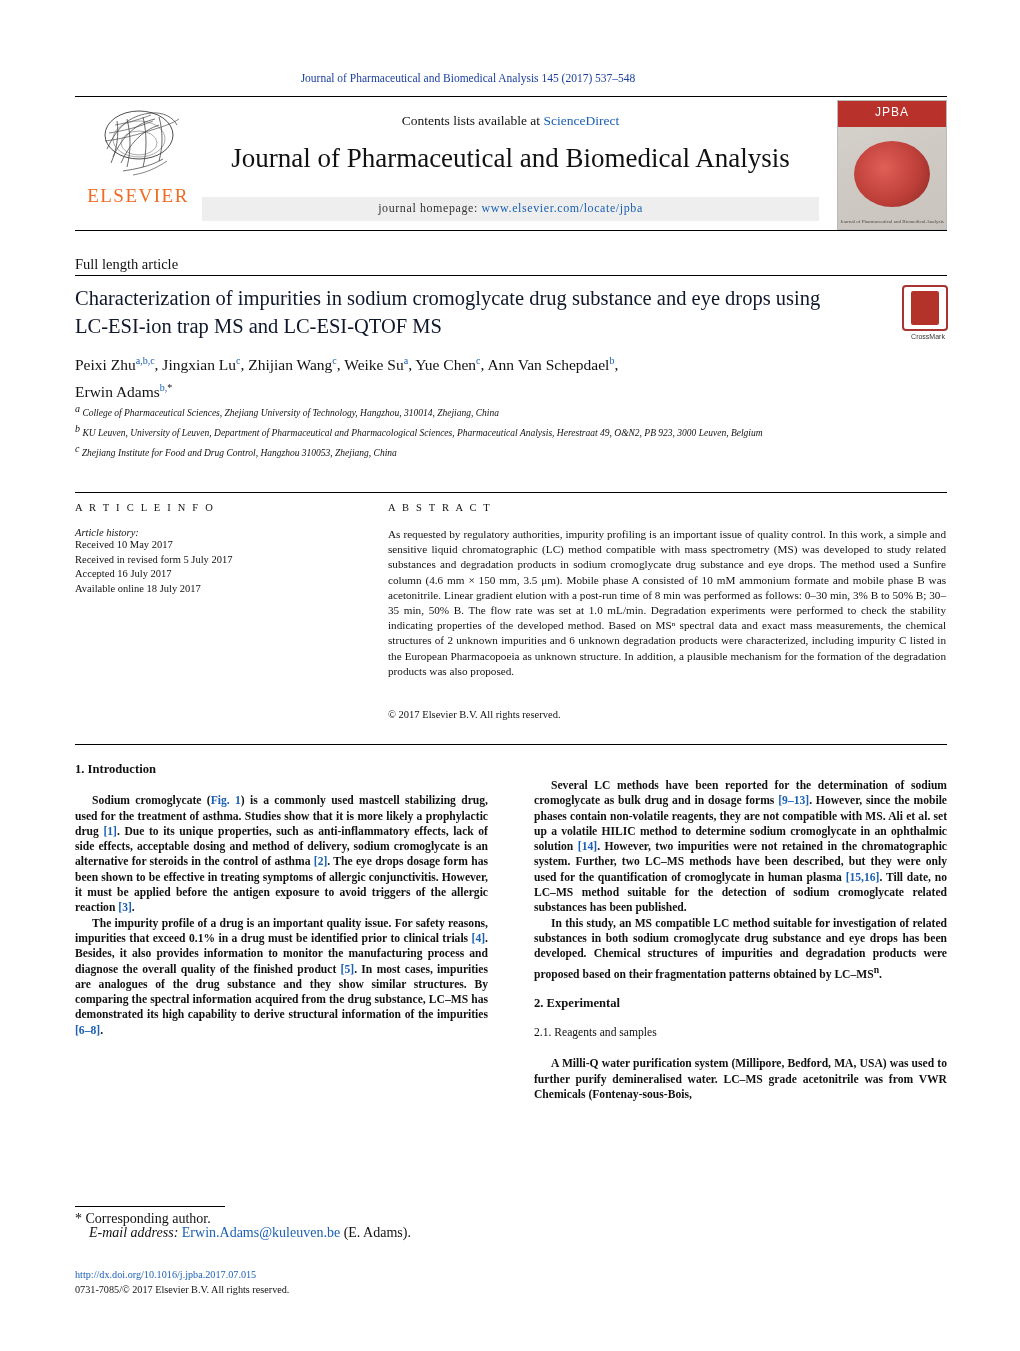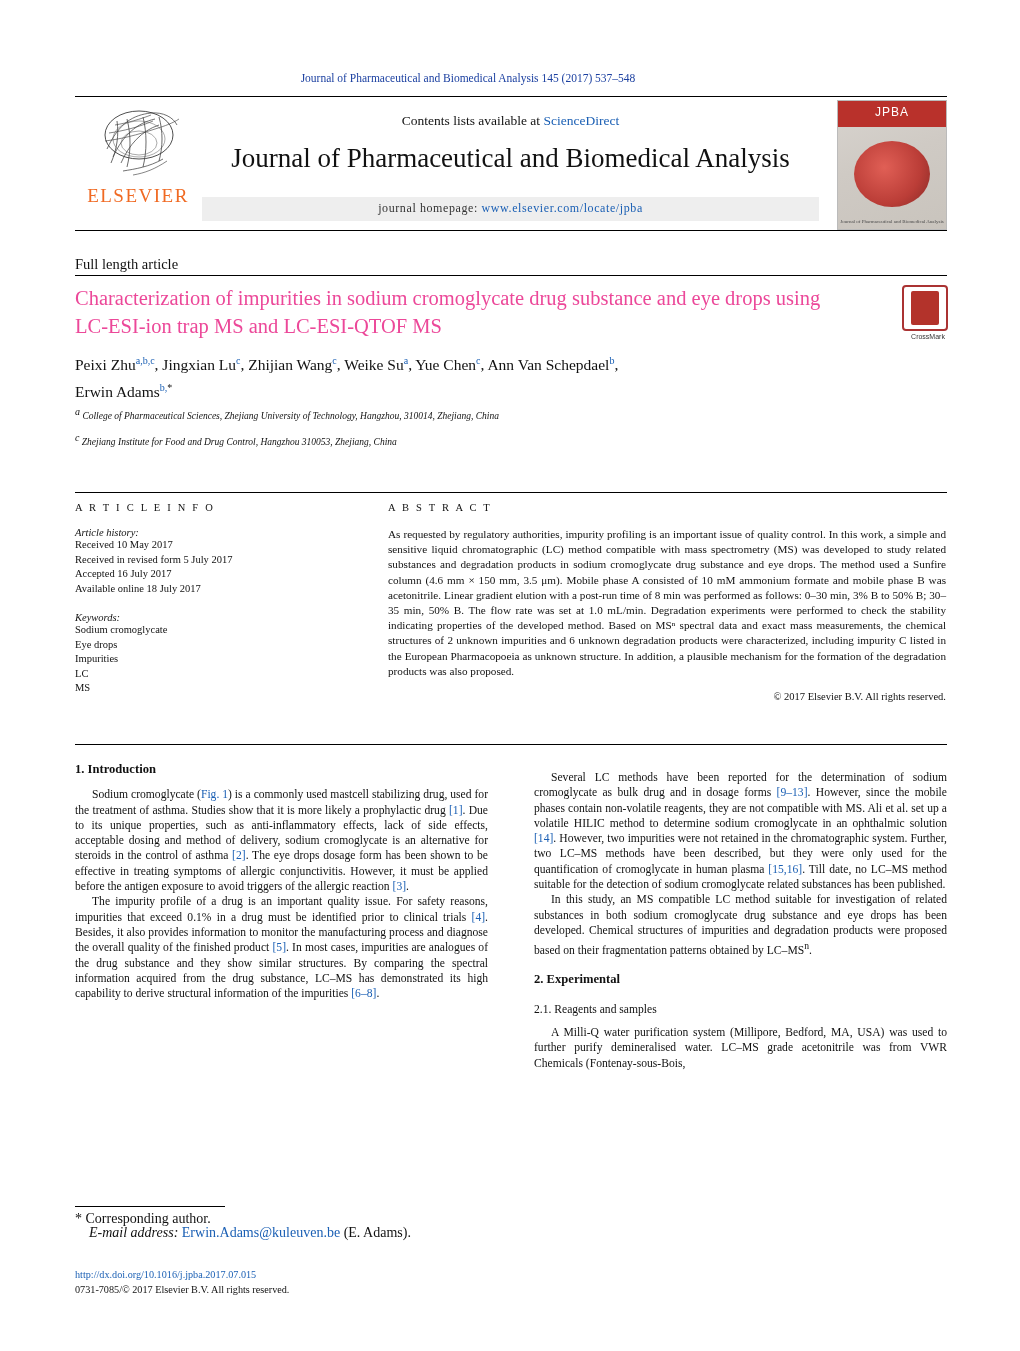--- a/index.html
+++ b/index.html
@@ -144,21 +144,21 @@
     border-top: 1px solid #000;
   }
 
   
   .title {
     position: absolute;
     left: 75px; top: 284px;
     width: 780px;
     font-size: 20.5px;
     line-height: 28px;
-    color: #ec4899;
+    color: #0f172a;
   }
   .crossmark {
     position: absolute;
     right: 66px; top: 285px;
     width: 52px; height: 52px;
   }
   .crossmark .cm-box {
     width: 46px; height: 46px;
     border: 2px solid #a33;
     border-radius: 4px;
@@ -191,21 +191,21 @@
     color: #111;
   }
   .authors sup, .aff sup, .title sup { font-size: 10px; }
   .authors .blue { color: #1a5fb4; }
 
   .aff {
     position: absolute;
     left: 75px; top: 401px;
     width: 820px;
     font-size: 9.5px;
-    line-height: 22px;
+    line-height: 15px;
     font-style: italic;
     color: #111;
   }
 
   
   .band-rule-top {
     position: absolute; left: 75px; top: 492px; width: 872px;
     border-top: 1px solid #000;
   }
   .band-rule-bottom {
@@ -236,22 +236,22 @@
     width: 558px;
     font-size: 11.2px;
     color: #111;
   }
   .abstract-body {
     margin-top: 2px;
     line-height: 15.2px;
     text-align: justify;
   }
   .abstract-copy {
-    margin-top: 12px;
-    text-align: right;
+    margin-top: 30px;
+    text-align: left;
     font-size: 10.5px;
   }
 
   
   .colL {
     position: absolute;
     left: 75px; top: 762px;
     width: 413px;
     font-size: 11.6px;
     line-height: 15.3px;
@@ -272,22 +272,23 @@
     margin: 0 0 10px 0;
     font-weight: bold;
     font-family: "Liberation Serif", serif;
   }
   h3.subsec {
     font-size: 11.6px;
     margin: 14px 0 8px 0;
     font-weight: normal;
   }
   p.para {
-    margin: 8px 0 0 0;
+    margin: 16px 0 0 0;
     text-indent: 17px;
+    font-weight: bold;
   }
   p.para + p.para { margin-top: 0; }
   a.ref, .ref { color: #1a5fb4; text-decoration: none; }
 
   
   .foot-rule {
     position: absolute;
     left: 75px; top: 1206px;
     width: 150px;
     border-top: 1px solid #000;
@@ -376,43 +377,34 @@
     <span>Jingxian Lu<sup class="blue">c</sup></span>,
     <span>Zhijian Wang<sup class="blue">c</sup></span>,
     <span>Weike Su<sup class="blue">a</sup></span>,
     <span>Yue Chen<sup class="blue">c</sup></span>,
     <span>Ann Van Schepdael<sup class="blue">b</sup></span>,<br>
     <span>Erwin Adams<sup class="blue">b,</sup><sup>*</sup></span>
   </div>
 
   <div class="aff">
     <div><sup>a</sup> <span>College of Pharmaceutical Sciences, Zhejiang University of Technology, Hangzhou, 310014, Zhejiang, China</span></div>
+    <div><sup>b</sup> <span>KU Leuven, University of Leuven, Department of Pharmaceutical and Pharmacological Sciences, Pharmaceutical Analysis, Herestraat 49, O&amp;N2, PB 923, 3000 Leuven, Belgium</span></div>
     <div><sup>c</sup> <span>Zhejiang Institute for Food and Drug Control, Hangzhou 310053, Zhejiang, China</span></div>
   </div>
 
   <div class="band-rule-top"></div>
 
   <div class="info-col">
     <div class="sechead">A R T I C L E   I N F O</div>
     <div class="info-sub">Article history:</div>
     <div class="info-list">
       <div>Received 10 May 2017</div>
       <div>Received in revised form 5 July 2017</div>
       <div>Accepted 16 July 2017</div>
       <div>Available online 18 July 2017</div>
-    </div>
-    <div class="kw-block">
-      <div class="info-sub">Keywords:</div>
-      <div class="kw-list">
-        <div>Sodium cromoglycate</div>
-        <div>Eye drops</div>
-        <div>Impurities</div>
-        <div>LC</div>
-        <div>MS</div>
-      </div>
     </div>
   </div>
 
   <div class="abstract-col">
     <div class="sechead">A B S T R A C T</div>
     <div class="abstract-body">As requested by regulatory authorities, impurity profiling is an important issue of quality control. In this work, a simple and sensitive liquid chromatographic (LC) method compatible with mass spectrometry (MS) was developed to study related substances and degradation products in sodium cromoglycate drug substance and eye drops. The method used a Sunfire column (4.6 mm × 150 mm, 3.5 μm). Mobile phase A consisted of 10 mM ammonium formate and mobile phase B was acetonitrile. Linear gradient elution with a post-run time of 8 min was performed as follows: 0–30 min, 3% B to 50% B; 30–35 min, 50% B. The flow rate was set at 1.0 mL/min. Degradation experiments were performed to check the stability indicating properties of the developed method. Based on MSⁿ spectral data and exact mass measurements, the chemical structures of 2 unknown impurities and 6 unknown degradation products were characterized, including impurity C listed in the European Pharmacopoeia as unknown structure. In addition, a plausible mechanism for the formation of the degradation products was also proposed.</div>
     <div class="abstract-copy">© 2017 Elsevier B.V. All rights reserved.</div>
   </div>
 
   <div class="band-rule-bottom"></div>

